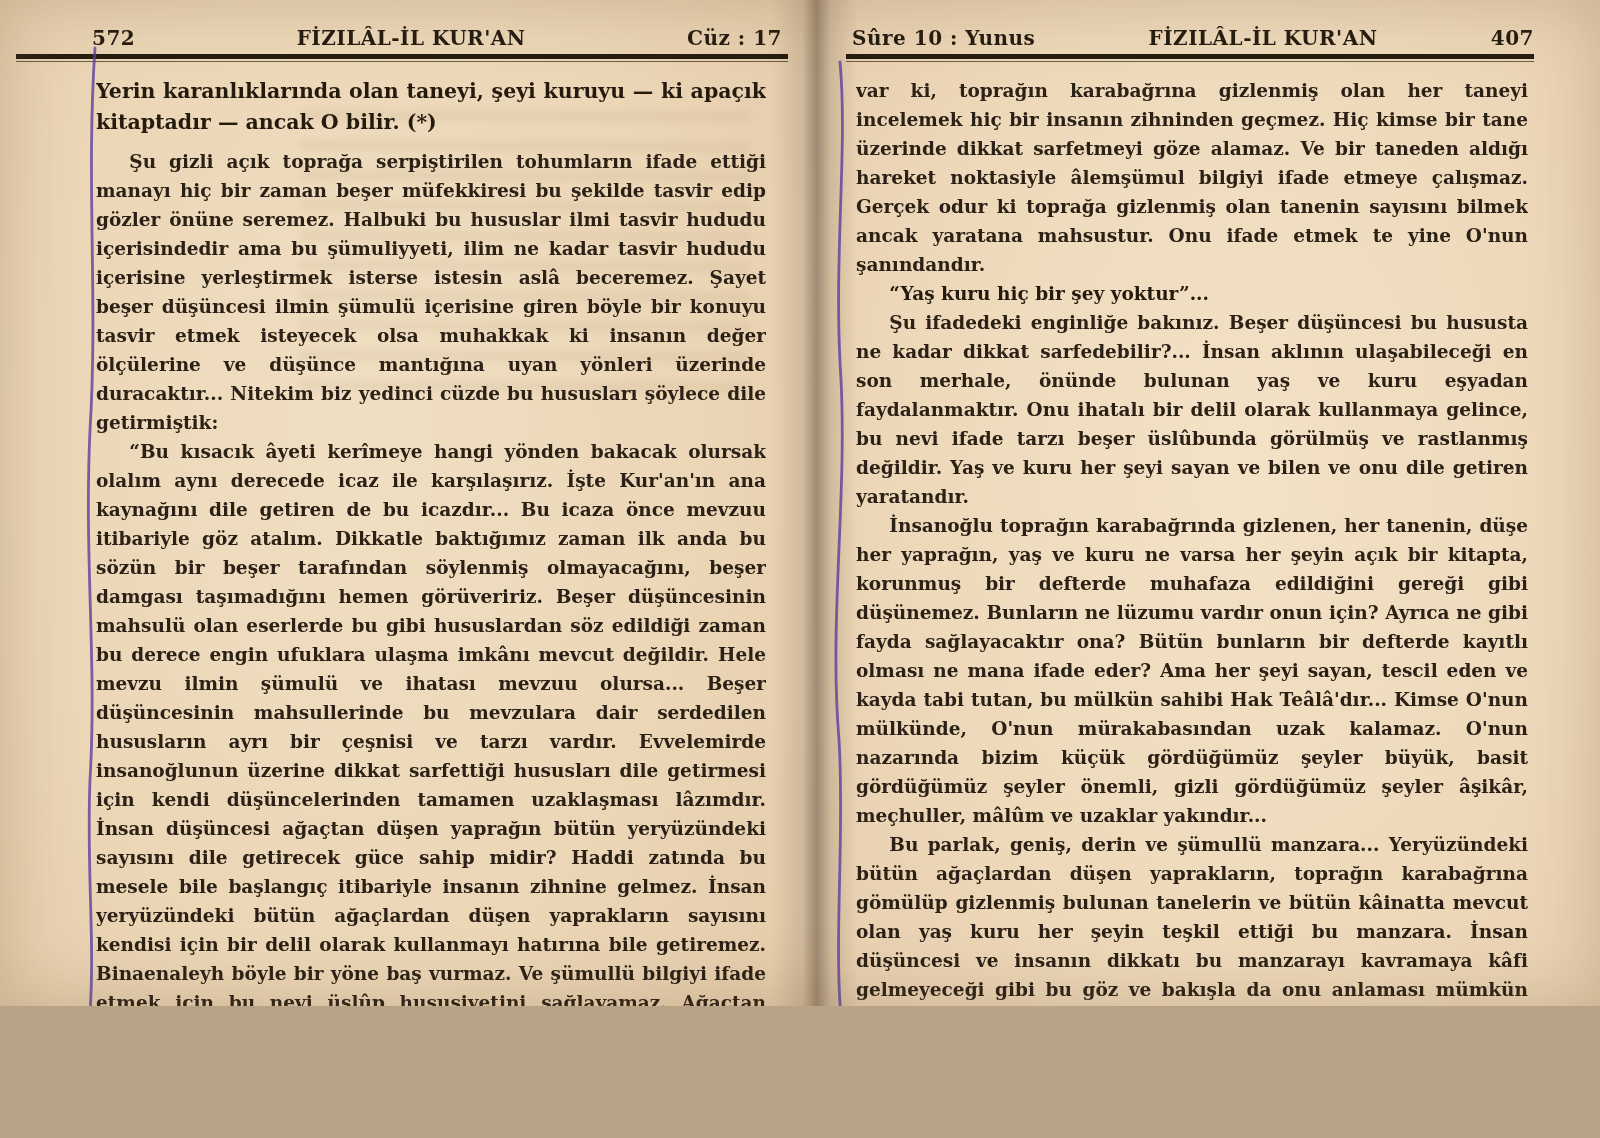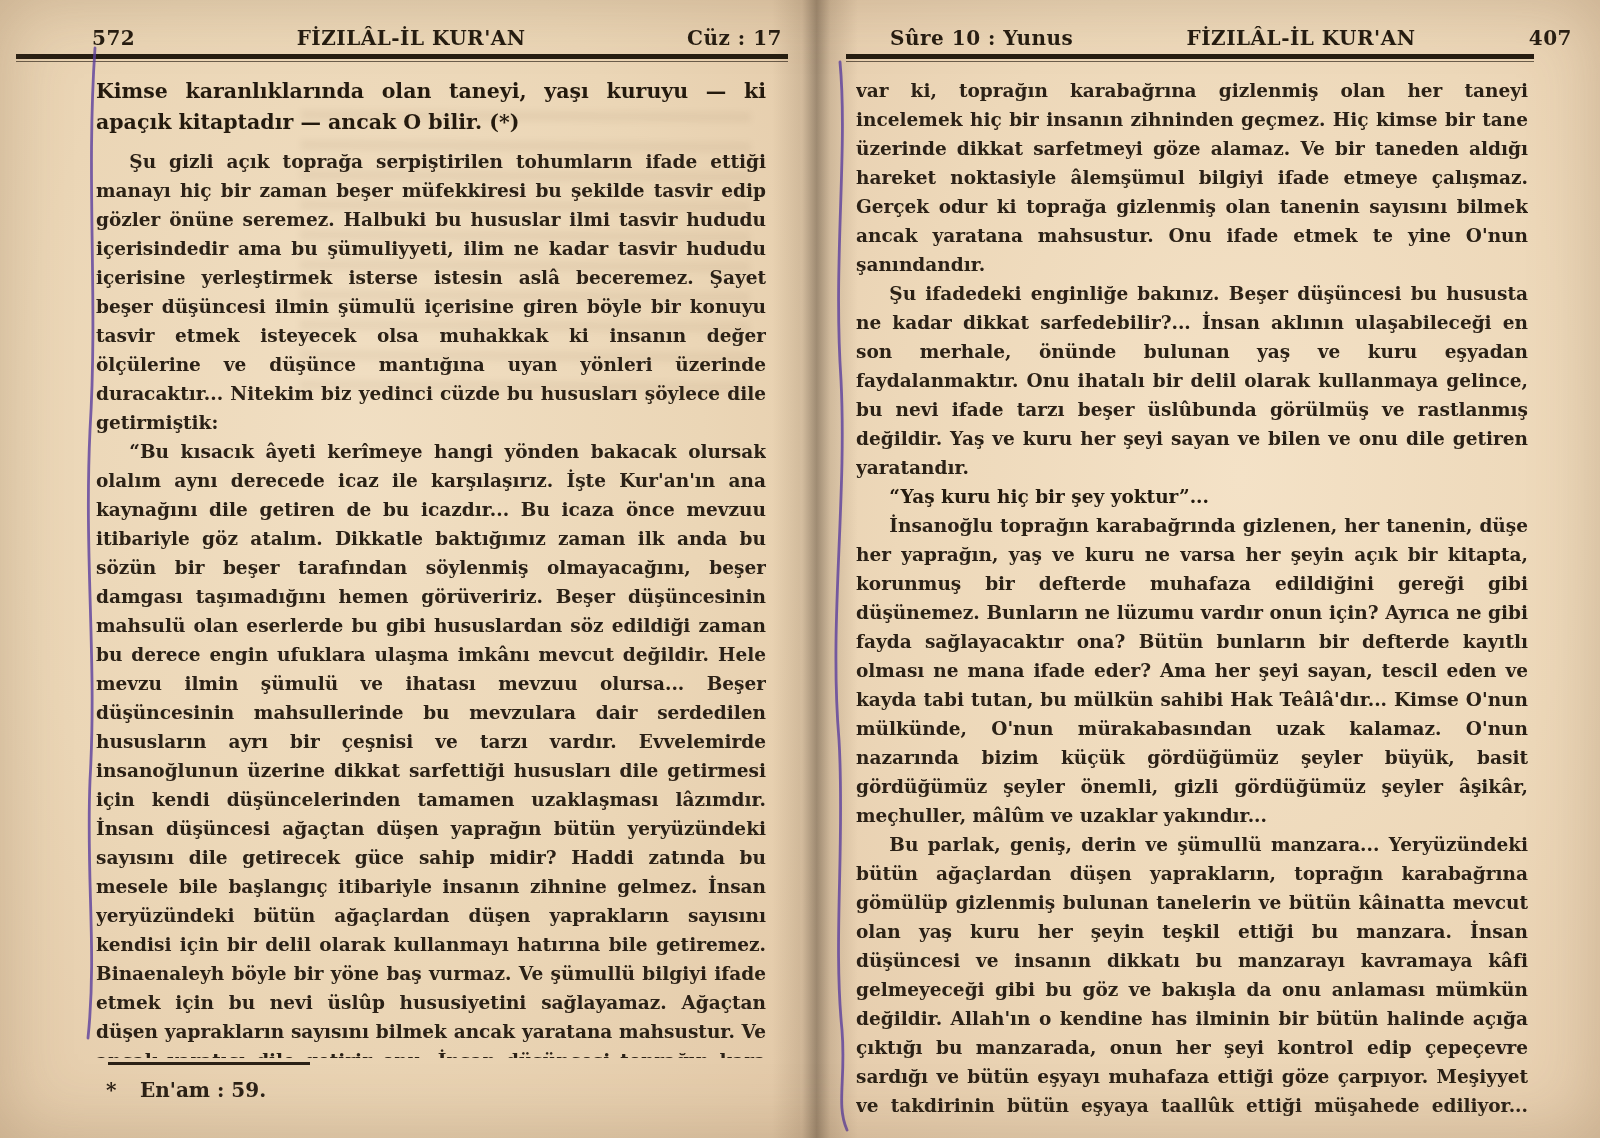--- a/index.html
+++ b/index.html
@@ -1,17 +1,17 @@
 <!DOCTYPE html>
 <html lang="tr"><head>
 <meta charset="utf-8">
 <style>
   html,body{margin:0;padding:0;background:#b9a386;}
   .scan{
-    position:relative;width:1600px;height:1138px;overflow:hidden;
+    position:relative;width:1600px;height:1006px;overflow:hidden;
     font-family:"DejaVu Serif","Liberation Serif",serif;
     background:#737373;
   }
   .page{position:absolute;top:0;height:1138px;}
   .page-left{
     left:0;width:800px;
     background:radial-gradient(ellipse at 45% 40%, #f1dfc3 0%, #ebd6b6 55%, #e2c8a7 100%);
   }
   .page-right{
     left:800px;width:800px;
@@ -22,21 +22,21 @@
     position:absolute;left:772px;top:0;width:86px;height:1138px;pointer-events:none;
     background:linear-gradient(90deg,
       rgba(90,68,45,0) 0%, rgba(90,68,45,.16) 35%,
       rgba(55,40,25,.42) 52%, rgba(90,68,45,.18) 68%, rgba(90,68,45,0) 100%);
   }
   .page-header{
     position:absolute;top:26px;display:flex;justify-content:space-between;align-items:baseline;
     font-weight:bold;font-size:20px;color:#241b10;letter-spacing:.5px;
   }
   .ph-left{left:92px;width:690px;}
-  .ph-right{left:852px;width:682px;margin-left:38px;}
+  .ph-right{left:852px;width:682px;}
   .header-rule{position:absolute;height:9px;pointer-events:none;
     background:linear-gradient(to bottom,#261d12 0px,#261d12 5px,transparent 5px,transparent 7px,rgba(38,29,18,.65) 7px,rgba(38,29,18,.65) 8px,transparent 8px);}
   .hr-left{top:54px;left:16px;width:772px;}
   .hr-right{top:54px;left:846px;width:688px;}
   .textblock{
     position:absolute;top:76px;color:#2b2116;font-weight:bold;
     font-size:18.5px;line-height:29px;text-align:justify;overflow:hidden;
   }
   .tb-left{left:96px;width:670px;height:982px;}
   .tb-right{left:856px;width:672px;height:1042px;}
@@ -75,34 +75,34 @@
   <div class="header-rule hr-left"></div>
 
   <div class="page-header ph-right">
     <span>Sûre 10 : Yunus</span>
     <span>FİZILÂL-İL KUR'AN</span>
     <span>407</span>
   </div>
   <div class="header-rule hr-right"></div>
 
   <div class="textblock tb-left">
-    <p class="lead">Kimse karanlıklarında olan taneyi, yaşı kuruyu — ki apaçık kitaptadır — ancak O bilir. (*)</p>
+    <p class="lead">Yerin karanlıklarında olan taneyi, şeyi kuruyu — ki apaçık kitaptadır — ancak O bilir. (*)</p>
     <p class="para">Şu gizli açık toprağa serpiştirilen tohumların ifade ettiği manayı hiç bir zaman beşer müfekkiresi bu şekilde tasvir edip gözler önüne seremez. Halbuki bu hususlar ilmi tasvir hududu içerisindedir ama bu şümuliyyeti, ilim ne kadar tasvir hududu içerisine yerleştirmek isterse istesin aslâ beceremez. Şayet beşer düşüncesi ilmin şümulü içerisine giren böyle bir konuyu tasvir etmek isteyecek olsa muhakkak ki insanın değer ölçülerine ve düşünce mantığına uyan yönleri üzerinde duracaktır... Nitekim biz yedinci cüzde bu hususları şöylece dile getirmiştik:</p>
     <p class="para">“Bu kısacık âyeti kerîmeye hangi yönden bakacak olursak olalım aynı derecede icaz ile karşılaşırız. İşte Kur'an'ın ana kaynağını dile getiren de bu icazdır... Bu icaza önce mevzuu itibariyle göz atalım. Dikkatle baktığımız zaman ilk anda bu sözün bir beşer tarafından söylenmiş olmayacağını, beşer damgası taşımadığını hemen görüveririz. Beşer düşüncesinin mahsulü olan eserlerde bu gibi hususlardan söz edildiği zaman bu derece engin ufuklara ulaşma imkânı mevcut değildir. Hele mevzu ilmin şümulü ve ihatası mevzuu olursa... Beşer düşüncesinin mahsullerinde bu mevzulara dair serdedilen hususların ayrı bir çeşnisi ve tarzı vardır. Evvelemirde insanoğlunun üzerine dikkat sarfettiği hususları dile getirmesi için kendi düşüncelerinden tamamen uzaklaşması lâzımdır. İnsan düşüncesi ağaçtan düşen yaprağın bütün yeryüzündeki sayısını dile getirecek güce sahip midir? Haddi zatında bu mesele bile başlangıç itibariyle insanın zihnine gelmez. İnsan yeryüzündeki bütün ağaçlardan düşen yaprakların sayısını kendisi için bir delil olarak kullanmayı hatırına bile getiremez. Binaenaleyh böyle bir yöne baş vurmaz. Ve şümullü bilgiyi ifade etmek için bu nevi üslûp hususiyetini sağlayamaz. Ağaçtan düşen yaprakların sayısını bilmek ancak yaratana mahsustur. Ve ancak yaratıcı dile getirir onu. İnsan düşüncesi toprağın kara bağrına bırakılmış olan bir tohumun üzerinde ne kadar dikkat sarfedebilir? İnsanoğlunun bu konuda ulaşabileceği en son bilgi şekli toprağın kara bağrına atılan taneyi gözetlemek ve onun gelişmesini kontrol altına almaktır. Şu kadar</p>
   </div>
 
   <div class="footnote-rule"></div>
   <div class="footnote">
     <span class="marker">*</span><span>En'am : 59.</span>
   </div>
 
   <div class="textblock tb-right">
     <p class="para continuation">var ki, toprağın karabağrına gizlenmiş olan her taneyi incelemek hiç bir insanın zihninden geçmez. Hiç kimse bir tane üzerinde dikkat sarfetmeyi göze alamaz. Ve bir taneden aldığı hareket noktasiyle âlemşümul bilgiyi ifade etmeye çalışmaz. Gerçek odur ki toprağa gizlenmiş olan tanenin sayısını bilmek ancak yaratana mahsustur. Onu ifade etmek te yine O'nun şanındandır.</p>
+    <p class="para subhead">“Yaş kuru hiç bir şey yoktur”...</p>
     <p class="para">Şu ifadedeki enginliğe bakınız.  Beşer düşüncesi bu hususta ne kadar dikkat sarfedebilir?... İnsan aklının ulaşabileceği en son merhale, önünde bulunan yaş ve kuru eşyadan faydalanmaktır. Onu ihatalı bir delil olarak kullanmaya gelince, bu nevi ifade tarzı beşer üslûbunda görülmüş ve rastlanmış değildir. Yaş ve kuru her şeyi sayan ve bilen ve onu dile getiren yaratandır.</p>
-    <p class="para subhead">“Yaş kuru hiç bir şey yoktur”...</p>
     <p class="para">İnsanoğlu toprağın karabağrında gizlenen, her tanenin, düşe her yaprağın, yaş ve kuru ne varsa her şeyin açık bir kitapta, korunmuş bir defterde muhafaza edildiğini gereği gibi düşünemez. Bunların ne lüzumu vardır onun için? Ayrıca ne gibi fayda sağlayacaktır ona? Bütün bunların bir defterde kayıtlı olması ne mana ifade eder? Ama her şeyi sayan, tescil eden ve kayda tabi tutan, bu mülkün sahibi Hak Teâlâ'dır... Kimse O'nun mülkünde, O'nun mürakabasından uzak kalamaz. O'nun nazarında bizim küçük gördüğümüz şeyler büyük, basit gördüğümüz şeyler önemli, gizli gördüğümüz şeyler âşikâr, meçhuller, mâlûm ve uzaklar yakındır...</p>
     <p class="para">Bu parlak, geniş, derin ve şümullü manzara... Yeryüzündeki bütün ağaçlardan düşen yaprakların, toprağın karabağrına gömülüp gizlenmiş bulunan tanelerin ve bütün kâinatta mevcut olan yaş kuru her şeyin teşkil ettiği bu manzara. İnsan düşüncesi ve insanın dikkatı bu manzarayı kavramaya kâfi gelmeyeceği gibi bu göz ve bakışla da onu anlaması mümkün değildir. Allah'ın o kendine has ilminin bir bütün halinde açığa çıktığı bu manzarada, onun her şeyi kontrol edip çepeçevre sardığı ve bütün eşyayı muhafaza ettiği göze çarpıyor. Meşiyyet ve takdirinin bütün eşyaya taallûk ettiği müşahede ediliyor... Büyüğün küçük, zavallının efendi, gizlinin açık, bilinmeyenin bilinir ve uzağın yakın mesabede olduğu bu manzarayı... İfade ve duygu gücüne sahip olanlar, beşer düşüncesinin hududunu ve beşer üslûbunun, ifade kudretinin sınırlarını idrâk edenler gayet iyi bilirler...</p>
   </div>
 
   <svg class="pen-overlay" width="1600" height="1138" viewBox="0 0 1600 1138">
     <path d="M 95 48 C 86 180, 98 300, 90 430 C 84 560, 97 660, 90 780 C 86 880, 97 950, 88 1038" fill="none" stroke="#5b3f9e" stroke-width="2.8" stroke-linecap="round" opacity="0.8"></path>
     <path d="M 840 62 C 848 150, 833 260, 841 380 C 847 500, 829 620, 839 740 C 845 840, 833 940, 842 1030 C 846 1080, 836 1105, 847 1130" fill="none" stroke="#5b3f9e" stroke-width="2.8" stroke-linecap="round" opacity="0.8"></path>
   </svg>
 
   <div class="vignette"></div>

